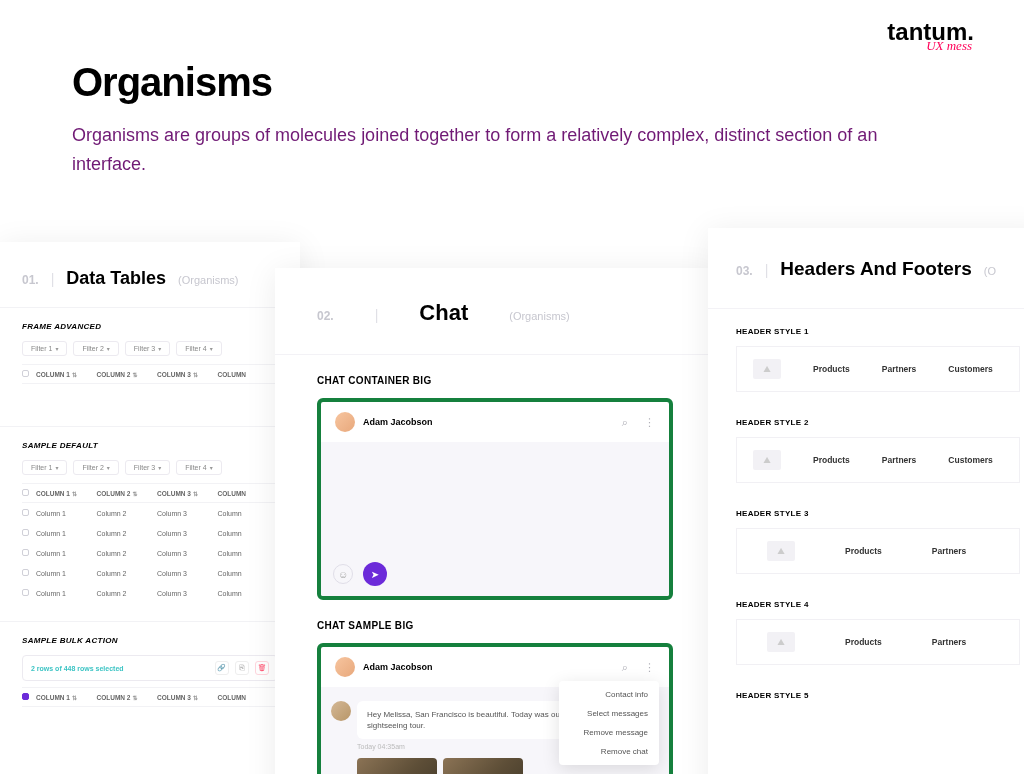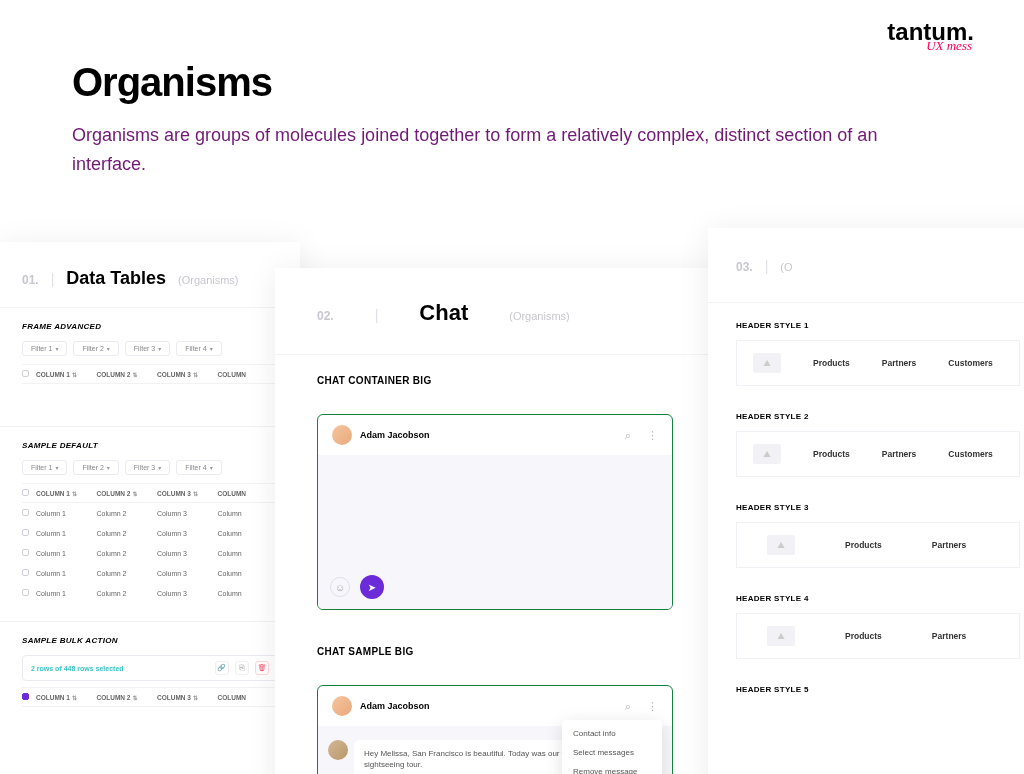--- a/index.html
+++ b/index.html
@@ -38,34 +38,34 @@
 .bulk-bar { margin: 0 22px; border: 1px solid #eceaf0; border-radius: 4px; padding: 5px 8px; display: flex; align-items: center; gap: 6px;}
 .bulk-text { font-size: 7px; color: #3cc4c4; font-weight: 600; }
 .bulk-btn { width: 14px; height: 14px; border: 1px solid #eee; border-radius: 3px; display:flex; align-items:center; justify-content:center; font-size: 7px; color:#888;}
 .bulk-btn.red { color: #ff4d6d; border-color: #ffd6de; }
 
 
 .p2 { left: 275px; top: 40px; width: 440px; height: 720px; z-index: 5; }
 .p2 .panel-hdr { padding: 32px 42px 22px; gap: 41px; }
 .p2 .panel-title { font-size: 22px; }
 .chat-section-label { font-size: 10px; font-weight: 700; padding: 20px 42px 12px; letter-spacing: 0.3px; }
-.chat-card { margin: 16px 42px; border: 1px solid #15803d; border-radius: 6px; overflow: hidden; }
+.chat-card { margin: 0 42px; border: 4px solid #15803d; border-radius: 6px; overflow: hidden; }
 .chat-head { display: flex; align-items: center; padding: 10px 14px; gap: 8px; }
 .avatar { width: 20px; height: 20px; border-radius: 50%; background: linear-gradient(135deg, #f7c59f, #e8a87c); }
 .chat-name { font-size: 9px; font-weight: 700; flex: 1; }
 .chat-icon { font-size: 11px; color: #b0b0b8; margin-left: 8px; }
 .chat-body { background: #f7f6fa; height: 110px; }
 .chat-input-row { background: #f7f6fa; padding: 10px 12px; display: flex; align-items: center; gap: 10px; }
 .emoji-btn { width: 20px; height: 20px; border-radius: 50%; border: 1px solid #e0dee8; display:flex; align-items:center; justify-content:center; font-size: 10px; color:#aaa; }
 .chat-input { flex: 1; background: #fff; border-radius: 14px; padding: 6px 12px; font-size: 8px; color: #aaa; display:flex; align-items:center; }
 .chat-input .ph { flex:1; }
 .chat-input .micro { color:#b0b0b8; font-size:9px; margin-left:6px; }
 .send-btn { width: 24px; height: 24px; border-radius: 50%; background: #6c2bd9; display:flex; align-items:center; justify-content:center; color:#fff; font-size: 10px; }
 .chat-menu { position: absolute; background: #fff; box-shadow: 0 4px 18px rgba(0,0,0,0.12); border-radius: 4px; padding: 4px 0; width: 100px; }
-.chat-menu-item { font-size: 8px; color: #555; padding: 5px 11px; }
+.chat-menu-item { font-size: 8px; color: #555; padding: 5px 11px; text-align: right; }
 .msg-bubble { background:#fff; border-radius:6px; padding:8px 10px; font-size:8px; color:#555; max-width:240px; margin:10px 0 4px 36px; line-height:1.4; }
 .msg-meta { font-size:7px; color:#bbb; margin-left:36px; }
 .msg-img-row { display:flex; gap:6px; margin:8px 0 0 36px; }
 .msg-img { width:80px; height:56px; border-radius:4px; background: linear-gradient(135deg,#8b7355 0%, #5d4e37 50%, #3d3426 100%); position:relative; overflow:hidden;}
 .msg-img::after { content:''; position:absolute; bottom:0; left:0; right:0; height:40%; background: linear-gradient(180deg, transparent, rgba(40,60,40,0.5));}
 .av-small { width:20px; height:20px; border-radius:50%; background:linear-gradient(135deg,#d4b896,#b89668); position:absolute; }
 
 
 .chat-peek { position:absolute; left: 650px; font-size:8px; }
 .peek-label { font-weight:700; font-size:8px; margin-bottom:10px;}
@@ -321,20 +321,21 @@
     </div>
     <div class="peek-bubble-grey">Hel imp</div>
     <div style="font-size:6px;color:#ccc;margin:2px 0;">Today</div>
     <div class="peek-bubble-purple">Yes please could help</div>
   </div>
 
   <div class="panel p3">
     <div class="panel-hdr">
       <span class="panel-num">03.</span>
       <span class="panel-bar">|</span>
+      <span class="panel-title">Headers And Footers</span>
       <span class="panel-tag">(O</span>
     </div>
     <div class="divider"></div>
 
     <div class="hdr-style-label">HEADER STYLE 1</div>
     <div class="hdr-preview">
       <span class="hdr-logo-box">⛰</span>
       <div class="hdr-nav">
         <span>Products</span>
         <span>Partners</span>

